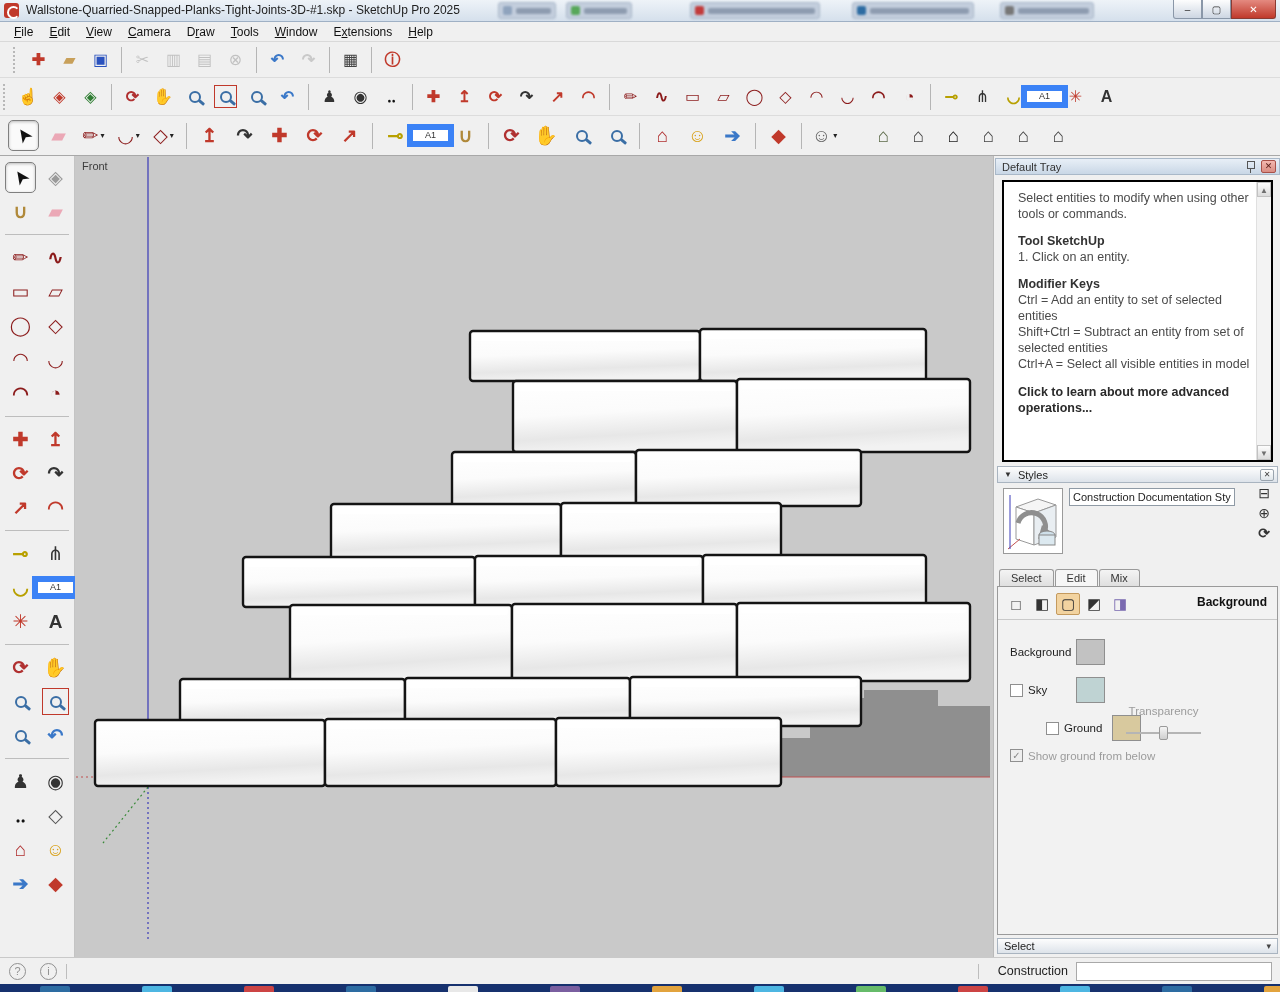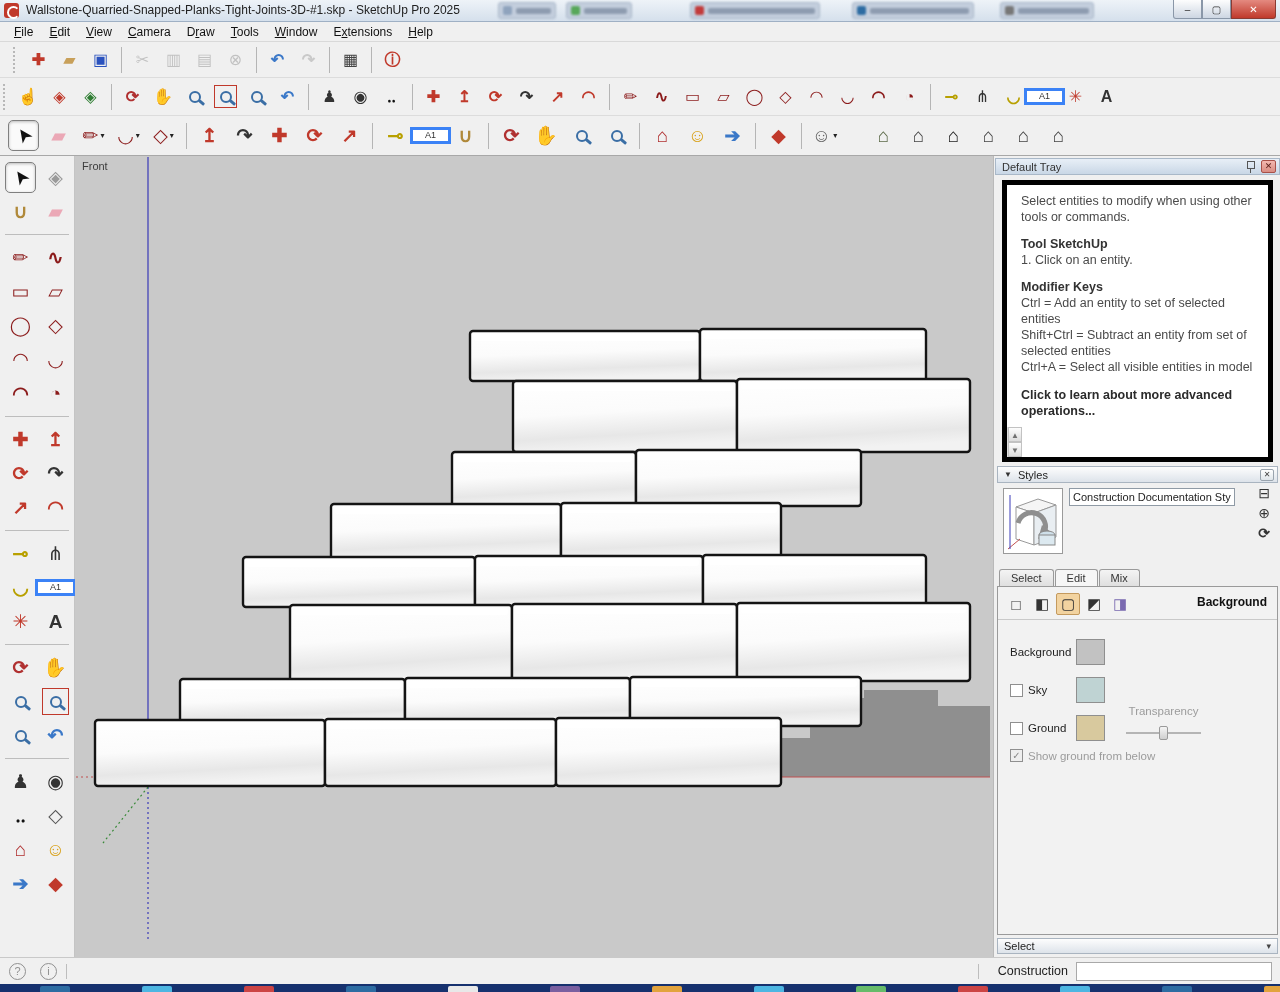--- a/index.html
+++ b/index.html
@@ -41,21 +41,21 @@
   #toolbar-row3 .ticon, #left-toolbar .ticon { width:31px; height:31px; }
   .ticon .glyph { font-size:16px; line-height:1; }
   #toolbar-row3 .ticon .glyph, #left-toolbar .ticon .glyph { font-size:19px; }
   .ticon.pressed { background:#fafafa; border:1px solid #7f7f7f; border-radius:5px;
     box-shadow:inset 0 1px 3px rgba(0,0,0,.25); }
   .ticon.dis { opacity:.45; filter:grayscale(1); }
   .ticon.redbox { outline:1px solid #c0392b; outline-offset:-3px; }
   .tsep { width:1px; height:26px; background:#b5b5b5; margin:0 5px; }
   .grip { width:7px; height:26px; border-left:2px dotted #b8b8b8; margin:0 3px; }
   .dd { font-size:8px; color:#222; margin-left:2px; }
-  .boxedtxt { font-size:9px !important; border:3px solid #3b82f6; padding:1px 12px; color:#333; background:#fff; }
+  .boxedtxt { font-size:9px !important; border:6px solid #3b82f6; padding:1px 12px; color:#333; background:#fff; }
   .selarrow { display:inline-block; transform:rotate(-125deg); }
   .mag{display:inline-block;width:12px;height:12px;border:2.5px solid currentColor;border-radius:50%;position:relative;}
   .mag::after{content:"";position:absolute;width:7px;height:3px;background:currentColor;right:-6px;bottom:-3px;transform:rotate(40deg);border-radius:1px;}
   #views-cluster { display:inline-flex; margin-left:24px; }
 
   
   #main { position:absolute; left:0; top:156px; width:1280px; height:801px; }
 
   
   #left-toolbar { position:absolute; left:0; top:0; width:75px; height:801px; background:#f0f0f0;
@@ -74,21 +74,21 @@
     background:linear-gradient(#e8eff7,#c9d7e6); border:1px solid #a9b8c8; display:flex; align-items:center; padding:0 3px 0 6px; }
   #tray-title { flex:1; font-size:11px; color:#333; }
   .pin { width:10px; height:13px; position:relative; margin-right:6px; }
   .pin::before{content:"";position:absolute;left:2px;top:1px;width:6px;height:6px;border:1.5px solid #555;}
   .pin::after{content:"";position:absolute;left:4.5px;top:8px;width:1.5px;height:5px;background:#555;}
   #tray-close { width:15px; height:13px; background:linear-gradient(#f3b8b0,#d98c82); border:1px solid #a85048;
     color:#5c1f1a; font-size:9px; line-height:11px; text-align:center; border-radius:2px; }
 
   
   #instructor { position:absolute; left:8px; top:24px; width:271px; height:282px; background:#fff;
-    border:5px solid #000000; display:flex;flex-direction:column; }
+    border:2px solid #000000; display:flex; }
   #instructor-text { flex:1; padding:8px 2px 0 14px; font-size:12.5px; line-height:1.28; color:#4a4a4a; overflow:hidden;}
   #instructor-text .ihead { font-weight:bold; color:#333; margin-top:11px; }
   #instructor-text .learn { font-weight:bold; color:#2b2b2b; margin-top:13px; line-height:1.25;}
   .scrollcol { width:15px; display:flex; flex-direction:column; justify-content:space-between; background:#f3f3f3; border-left:1px solid #e0e0e0;}
   .sbtn { height:15px; font-size:8px; color:#707070; text-align:center; line-height:15px;
     background:linear-gradient(#fdfdfd,#dcdcdc); border:1px solid #c2c2c2; }
 
   
   #styles-header { position:absolute; left:3px; top:310px; width:281px; height:17px;
     background:linear-gradient(#fdfdfd,#dde3ea); border:1px solid #a9b4c0; display:flex; align-items:center; padding:0 3px 0 6px;}
@@ -707,21 +707,21 @@
 
       <div class="bgrow" style="top:52px;">
         <span style="width:66px;">Background</span>
         <span class="swatch" style="background: rgb(194, 194, 194);"></span>
       </div>
       <div class="bgrow" style="top:90px;">
         <span class="cb"></span>
         <span style="width:48px;">Sky</span>
         <span class="swatch" style="background: rgb(191, 211, 211);"></span>
       </div>
-      <div class="bgrow" style="top:128px;">
+      <div class="bgrow" style="top:128px;margin-left:36px;">
         <span class="cb"></span>
         <span style="width:48px;">Ground</span>
         <span class="swatch" style="background: rgb(216, 201, 158);"></span>
       </div>
       <div id="transparency-wrap" style="top:118px;">
         <div id="transparency-label">Transparency</div>
         <div class="slider">
           <div class="track"></div>
           <div class="thumb"></div>
         </div>

